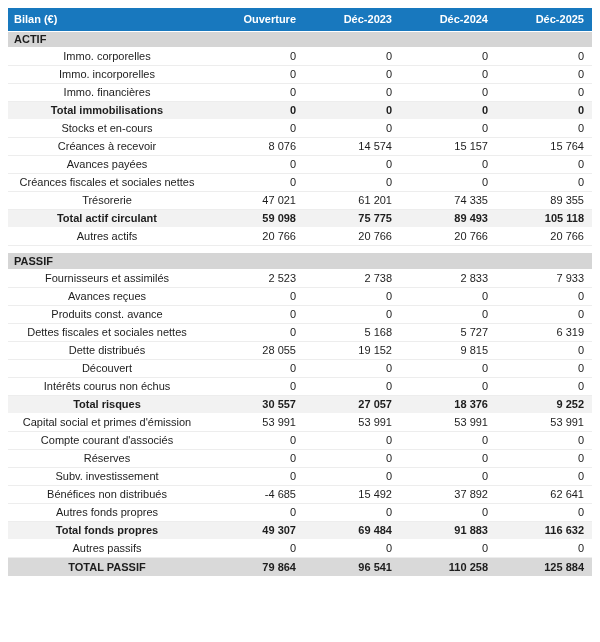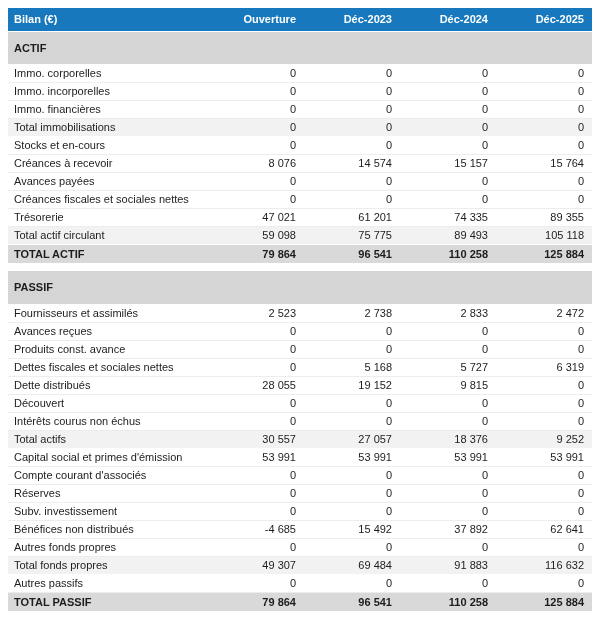--- a/index.html
+++ b/index.html
@@ -39,37 +39,37 @@
   thead th.h-label { text-align: left; padding-left: 6px; }
   thead th.h-num   { text-align: right; }
 
   td {
     height: 18px;
     padding: 0 8px;
     white-space: nowrap;
     overflow: hidden;
     vertical-align: middle;
   }
-  td.label-cell { text-align: left; padding-left: 6px; }
+  td.label-cell { text-align: center; padding-left: 6px; }
   td.value-cell { text-align: right; font-variant-numeric: tabular-nums; }
 
   tr.section-row td {
     background: #d5d5d5;
     font-weight: 700;
-    height: 33px;
+    height: 16px;
     border-bottom: 1px solid #ffffff;
     padding-left: 6px;
   }
   tr.row-normal td {
     background: #ffffff;
     border-bottom: 1px solid #ededed;
   }
   tr.row-subtotal td {
     background: #f2f2f2;
-    font-weight: 400;
+    font-weight: 700;
     border-bottom: 1px solid #ffffff;
     border-top: 1px solid #ffffff;
   }
   tr.row-total td {
     background: #d9d9d9;
     font-weight: 700;
     height: 19px;
     border-top: 1px solid #ffffff;
     border-bottom: 1px solid #ffffff;
   }
@@ -168,39 +168,39 @@
           <td class="value-cell">74 335</td>
           <td class="value-cell">89 355</td>
         </tr>
         <tr class="row-subtotal">
           <td class="label-cell">Total actif circulant</td>
           <td class="value-cell">59 098</td>
           <td class="value-cell">75 775</td>
           <td class="value-cell">89 493</td>
           <td class="value-cell">105 118</td>
         </tr>
-        <tr class="row-total">
-          <td class="label-cell">TOTAL ACTIF</td>
-          <td class="value-cell">79 864</td>
-          <td class="value-cell">96 541</td>
-          <td class="value-cell">110 258</td>
-          <td class="value-cell">125 884</td>
+        <tr class="row-normal">
+          <td class="label-cell">Autres actifs</td>
+          <td class="value-cell">20 766</td>
+          <td class="value-cell">20 766</td>
+          <td class="value-cell">20 766</td>
+          <td class="value-cell">20 766</td>
         </tr>
         <tr class="spacer-row">
           <td colspan="5"></td>
         </tr>
         <tr class="section-row">
           <td colspan="5">PASSIF</td>
         </tr>
         <tr class="row-normal">
           <td class="label-cell">Fournisseurs et assimilés</td>
           <td class="value-cell">2 523</td>
           <td class="value-cell">2 738</td>
           <td class="value-cell">2 833</td>
-          <td class="value-cell">2 472</td>
+          <td class="value-cell">7 933</td>
         </tr>
         <tr class="row-normal">
           <td class="label-cell">Avances reçues</td>
           <td class="value-cell">0</td>
           <td class="value-cell">0</td>
           <td class="value-cell">0</td>
           <td class="value-cell">0</td>
         </tr>
         <tr class="row-normal">
           <td class="label-cell">Produits const. avance</td>
@@ -231,21 +231,21 @@
           <td class="value-cell">0</td>
         </tr>
         <tr class="row-normal">
           <td class="label-cell">Intérêts courus non échus</td>
           <td class="value-cell">0</td>
           <td class="value-cell">0</td>
           <td class="value-cell">0</td>
           <td class="value-cell">0</td>
         </tr>
         <tr class="row-subtotal">
-          <td class="label-cell">Total actifs</td>
+          <td class="label-cell">Total risques</td>
           <td class="value-cell">30 557</td>
           <td class="value-cell">27 057</td>
           <td class="value-cell">18 376</td>
           <td class="value-cell">9 252</td>
         </tr>
         <tr class="row-normal">
           <td class="label-cell">Capital social et primes d'émission</td>
           <td class="value-cell">53 991</td>
           <td class="value-cell">53 991</td>
           <td class="value-cell">53 991</td>

